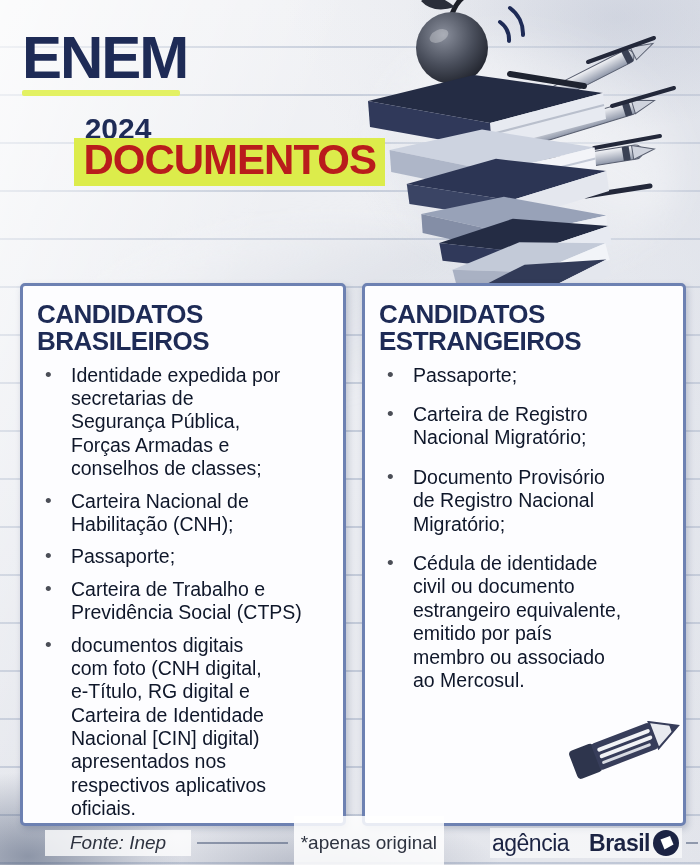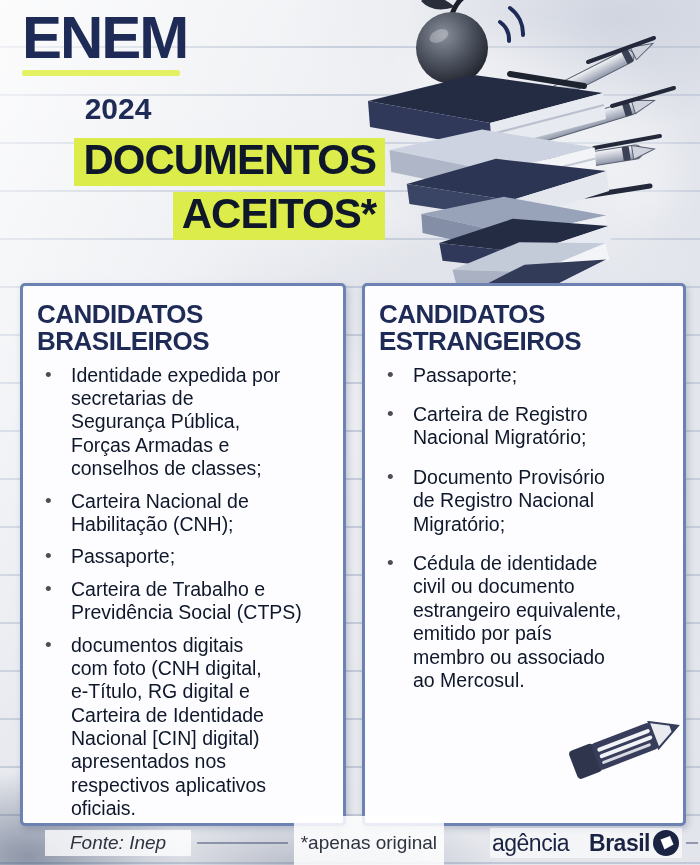--- a/index.html
+++ b/index.html
@@ -14,29 +14,29 @@
       linear-gradient(248deg, rgba(205,210,222,.45) 0%, rgba(205,210,222,0) 40%),
       repeating-linear-gradient(to bottom, rgba(0,0,0,0) 0px, rgba(0,0,0,0) 46px, rgba(110,130,165,.30) 46px, rgba(110,130,165,.30) 48px),
       linear-gradient(180deg,#f1f2f5 0%, #eaecf1 55%, #e4e6ec 100%);
   }
   
   .crease{position:absolute;pointer-events:none;}
   .c1{left:80px;top:230px;width:420px;height:160px;background:linear-gradient(160deg,rgba(255,255,255,.55),rgba(170,178,195,.18) 55%,rgba(255,255,255,0));transform:rotate(-7deg);border-radius:50%;filter:blur(14px);}
   .c2{left:380px;top:40px;width:300px;height:220px;background:linear-gradient(20deg,rgba(175,182,200,.22),rgba(255,255,255,.4) 60%,rgba(255,255,255,0));transform:rotate(12deg);border-radius:50%;filter:blur(16px);}
 
   
-  .brand{position:absolute;left:22px;top:8px;width:158px;}
+  .brand{position:absolute;left:22px;top:28px;width:158px;}
   .brand-name{font-size:60px;font-weight:800;letter-spacing:-2px;color:#1e2b56;line-height:1;}
   .brand-underline{height:6px;background:#e3f163;margin-top:2px;border-radius:2px;}
   .brand-year{font-size:30px;font-weight:800;color:#1e2b56;text-align:center;padding-left:34px;line-height:1;margin-top:18px;letter-spacing:0px;}
 
   .title-block{position:absolute;top:138px;right:315px;text-align:right;z-index:3;}
   .title-line{display:block;margin-bottom:6px;}
   .title-line span{
-    display:inline-block;background:#dcec4b;color:#0f172a;
+    display:inline-block;background:#dcec4b;color:#b91c1c;
     font-size:42px;font-weight:800;letter-spacing:-1px;line-height:1;
     padding:1px 9px 5px 9px;
   }
 
   
   .books-illo{position:absolute;left:350px;top:0px;z-index:2;}
   .pencil-illo{position:absolute;left:558px;top:700px;z-index:6;filter:blur(.5px);opacity:.94;}
 
   
   .card{
@@ -90,21 +90,20 @@
   <div class="crease c2"></div>
 
   <div class="brand">
     <div class="brand-name">ENEM</div>
     <div class="brand-underline"></div>
     <div class="brand-year">2024</div>
   </div>
 
   <div class="title-block">
     <div class="title-line"><span>DOCUMENTOS</span></div>
-    <div class="title-line"><span>ACEITOS*</span></div>
   </div>
 
   <svg class="books-illo" width="330" height="302" viewBox="0 0 330 302">
     <defs>
       <radialGradient id="appleG" cx="38%" cy="32%" r="75%">
         <stop offset="0%" stop-color="#8a8f9c"></stop>
           <stop offset="55%" stop-color="#4a4f5c"></stop>
           <stop offset="100%" stop-color="#1d2029"></stop>
       </radialGradient>
       <linearGradient id="penG" x1="0" y1="0" x2="0" y2="1">

